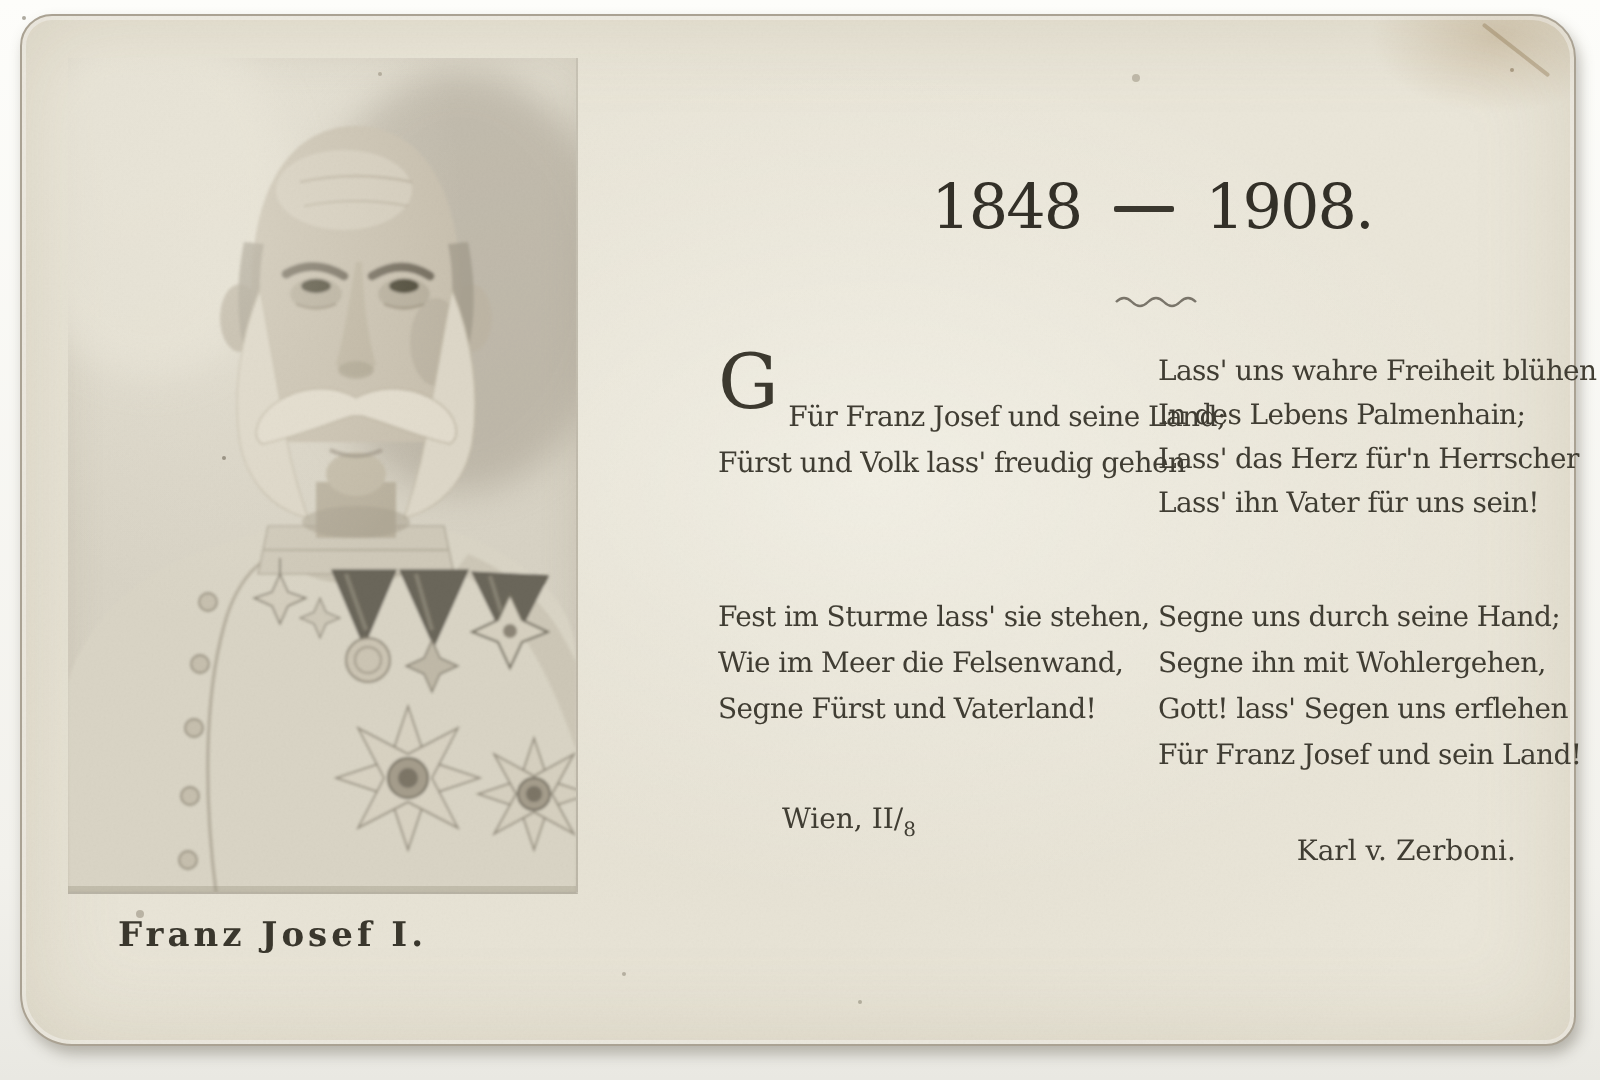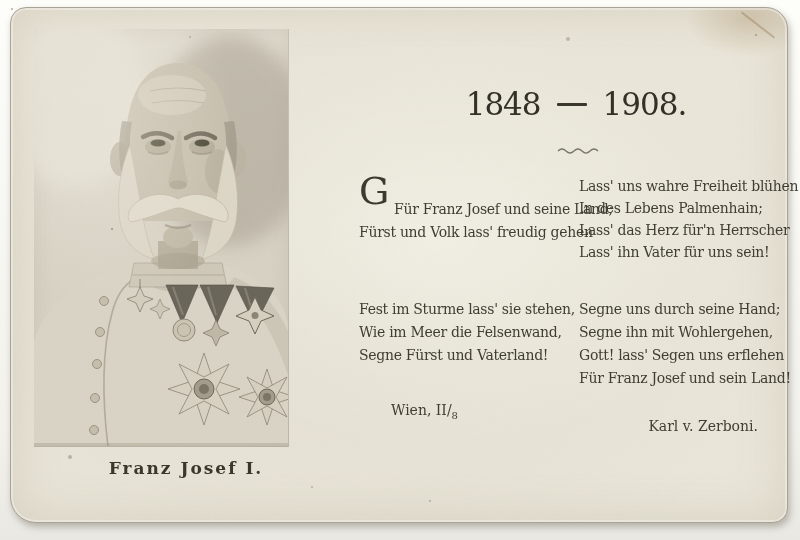--- a/index.html
+++ b/index.html
@@ -23,21 +23,21 @@
       58px 448px 0 1px rgba(130,122,104,.45), 706px 298px 0 rgba(120,112,94,.4),
       418px 492px 0 rgba(120,112,94,.45), 178px 28px 0 rgba(130,122,104,.45);}
   .crease{position:absolute;left:726px;top:16px;width:42px;height:2px;
     background:rgba(135,108,70,.35);transform:rotate(38deg);border-radius:2px;}
   
   .photo{position:absolute;left:23px;top:21px;width:254px;height:417px;
     background:linear-gradient(165deg,#e3dfd2 0%,#d9d4c6 45%,#d3cec0 100%);
     border-right:1px solid rgba(120,112,95,.25);border-bottom:1px solid rgba(110,102,85,.35);
     box-shadow:inset 0 0 18px rgba(150,140,115,.18);}
   .photo svg{display:block;}
-  .caption{position:absolute;left:48px;top:450px;width:254px;text-align:center;
+  .caption{position:absolute;left:48px;top:450px;width:254px;
     font-size:17px;font-weight:bold;letter-spacing:2px;color:#3a372d;}
   
   .title{position:absolute;left:440px;top:78px;width:250px;display:flex;
     align-items:center;justify-content:center;gap:16px;
     font-size:31px;color:#333028;letter-spacing:-1px;}
   .title .dash{display:inline-block;width:30px;height:3px;background:#3a372e;border-radius:1px;}
   .squiggle{position:absolute;left:545px;top:138px;}
   .col{position:absolute;font-size:14px;color:#403d33;letter-spacing:-0.3px;}
   .col .line{white-space:nowrap;line-height:23px;height:23px;}
   .col.rs1 .line{line-height:22px;height:22px;}

